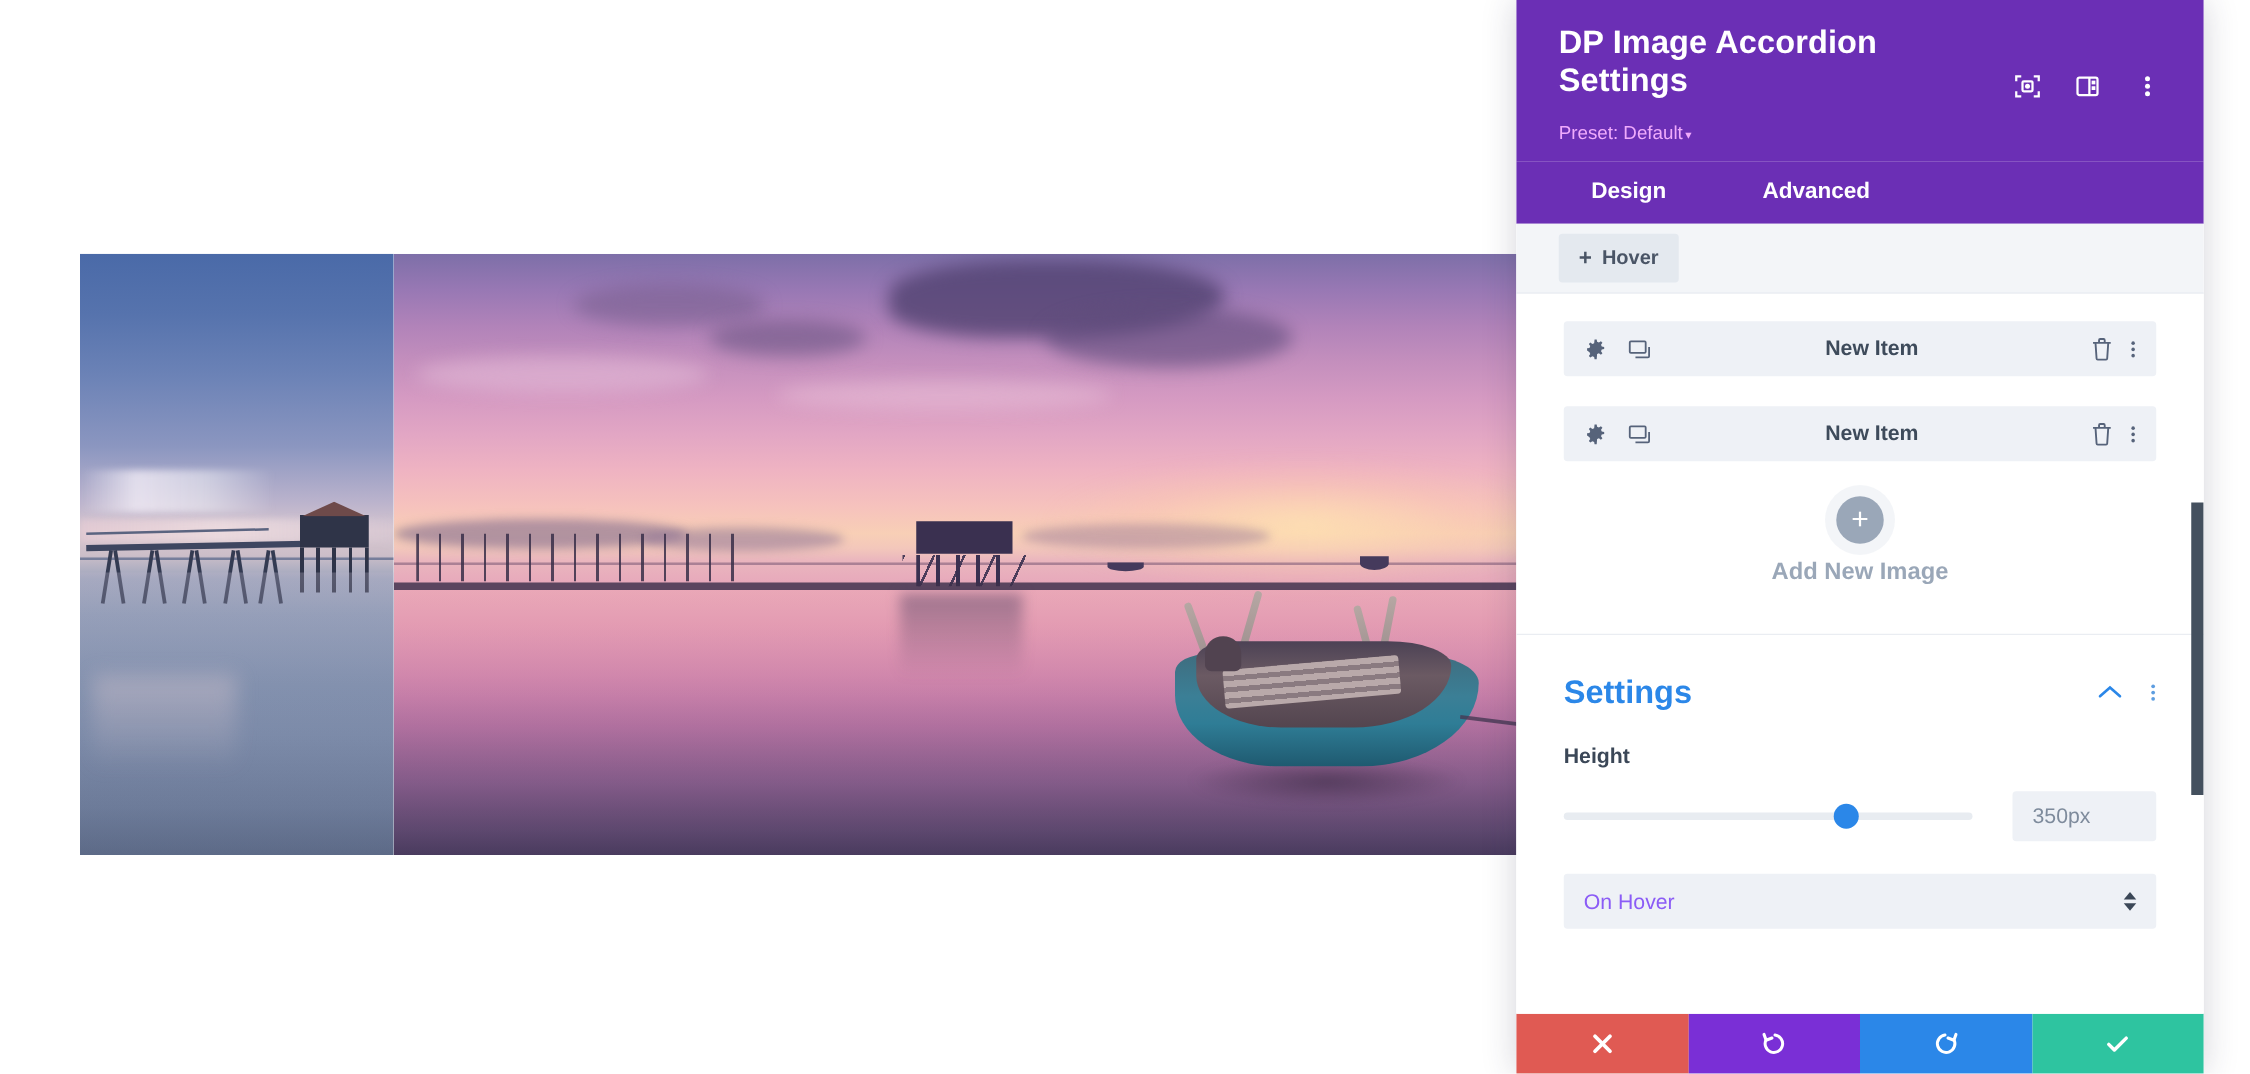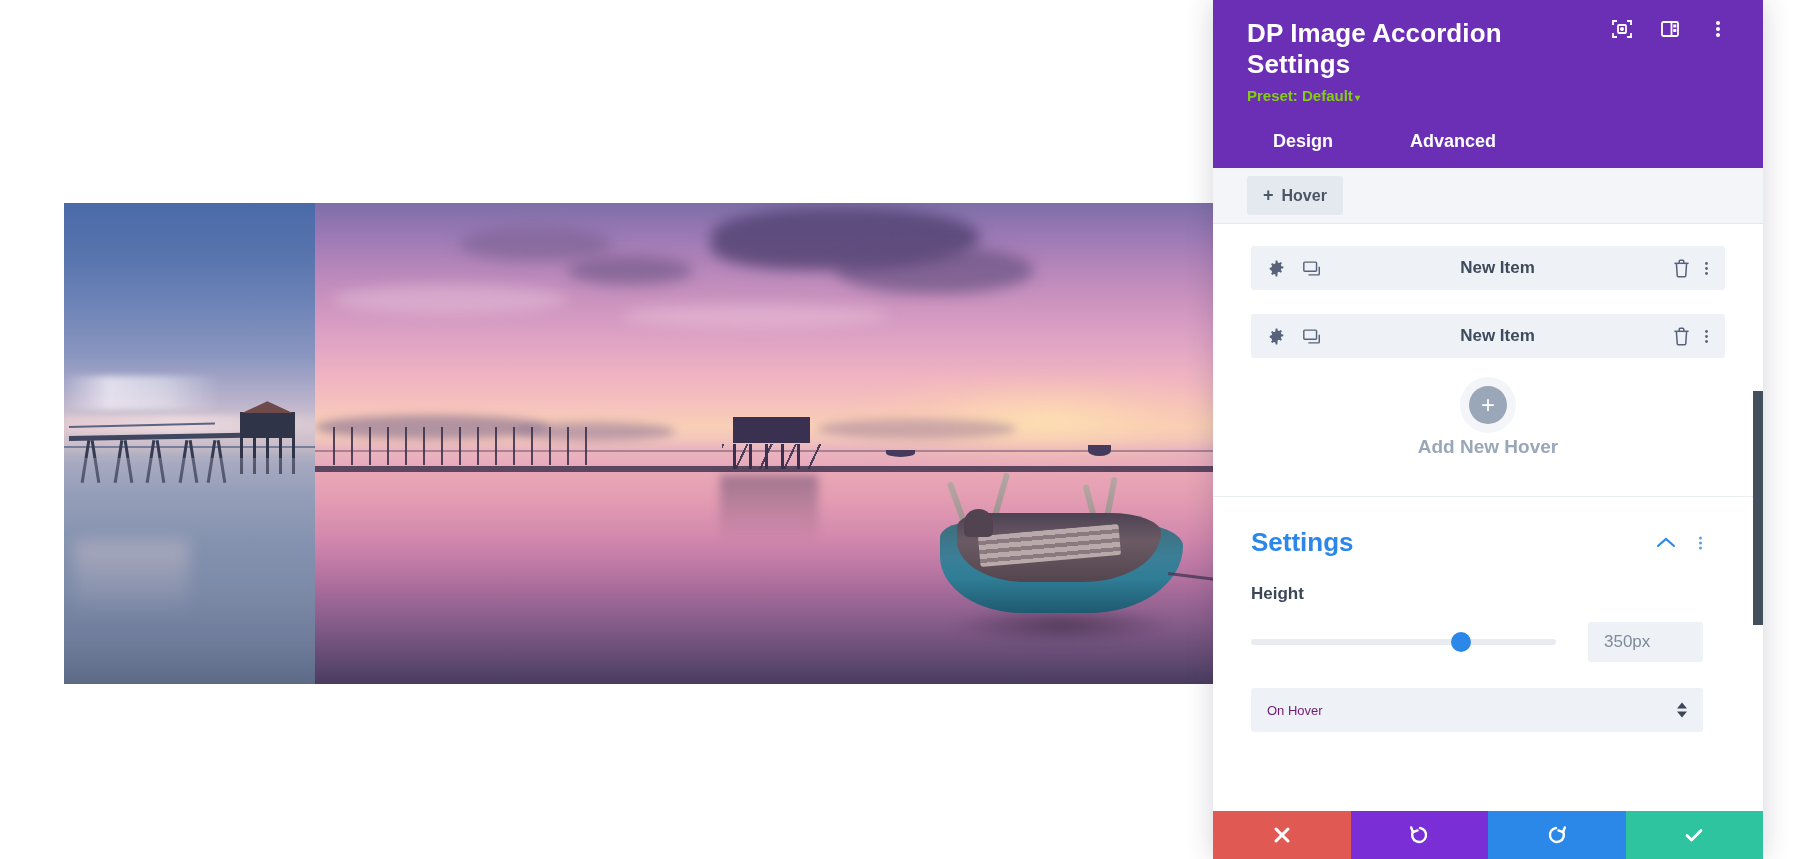--- a/index.html
+++ b/index.html
@@ -132,26 +132,26 @@
     position: absolute;
     left: 1213px; top: 0px;
     width: 550px; height: 859px;
     background: #ffffff;
     box-shadow: 0 0 26px rgba(40,40,70,.20);
     display: flex; flex-direction: column;
     overflow: hidden;
   }
 
   .panel-header { background:#6b2fb5; padding: 18px 34px 14px 34px; position: relative; flex: 0 0 auto; }
-  .panel-title-row { display:flex; align-items: flex-start; }
+  .panel-title-row { display:flex; align-items: flex-end; }
   .panel-title { color:#fff; font-size: 26px; font-weight: bold; letter-spacing:.1px; line-height:1.2; flex:1 1 auto; }
   .hdr-icons { display:flex; align-items:center; gap: 26px; padding-left: 18px; }
   .hdr-ico { width:22px; height:22px; display:flex; align-items:center; justify-content:center; cursor:pointer; }
   .hdr-ico svg { display:block; }
-  .preset { margin-top: 7px; color: #84cc16; font-size: 15px; font-weight: bold; cursor:pointer; }
+  .preset { margin-top: 18px; color: #f0abfc; font-size: 15px; font-weight: normal; cursor:pointer; }
   .preset .caret { font-size: 10px; margin-left: 2px; }
 
   .tabs { display:flex; background:#6b2fb5; flex: 0 0 auto; }
   .tab { padding: 13px 0 16px 0; color:#fff; font-size: 18px; font-weight: bold;
          text-align:center; cursor:pointer; }
   .tab.t0 { width: 146px; }
   .tab.t1 { width: 140px; margin-left: 20px; }
   .tab.t2 { width: 160px; }
   .tab.active { background:#8a3ff0; }
 
@@ -174,38 +174,38 @@
   .item-label { flex:1 1 auto; text-align:center; font-size:17px; font-weight:bold; color:#3e4b5b; }
   .ico { display:flex; align-items:center; justify-content:center; cursor:pointer; }
 
   .add-zone { text-align:center; padding: 4px 0 30px 0; }
   .add-circle { width:38px; height:38px; border-radius:50%; background:#9aa7b8;
                 margin: 0 auto 12px auto; display:flex; align-items:center; justify-content:center;
                 color:#fff; font-size:24px; line-height:1; cursor:pointer;
                 box-shadow: 0 0 0 9px rgba(200,210,225,.22); }
   .add-label { color:#9aa7b8; font-size:19px; font-weight:bold; cursor:pointer; }
 
-  .section { padding: 30px 60px 0 38px; }
+  .section { padding: 30px 38px 0 38px; }
   .section-head { display:flex; align-items:center; margin-bottom: 26px; }
   .section-title { flex:1 1 auto; color:#2b87e8; font-size:26px; font-weight:bold; }
   .section-head .ico { margin-left: 22px; }
 
   .field { margin-bottom: 26px; }
   .field-label { font-size:17px; font-weight:bold; color:#3b4757; margin-bottom: 18px; }
   .slider-row { display:flex; align-items:center; gap: 32px; }
   .slider { position:relative; flex:1 1 auto; height:6px; background:#e8ecf1; border-radius:3px; cursor:pointer; }
   .slider-knob { position:absolute; top:50%; width:20px; height:20px; border-radius:50%;
                  background:#2b87e8; transform: translate(-50%,-50%); cursor:grab; }
   .num-input { width:115px; height:40px; background:#eef1f6; border-radius:3px; border:0;
                font-size:17px; color:#7e8b9c; padding: 0 16px;
                font-family:"Liberation Sans", sans-serif; outline:none; }
 
   .select-wrap { position:relative; }
   .select { width:100%; height:44px; background:#eef1f6; border:0; border-radius:3px;
-            font-size:13px; color:#701a75; padding: 0 36px 0 16px;
+            font-size:17px; color:#8b5cf6; padding: 0 36px 0 16px;
             font-family:"Liberation Sans", sans-serif; outline:none;
             -webkit-appearance:none; appearance:none; cursor:pointer; }
   .select-arrows { position:absolute; right:16px; top:50%; transform: translateY(-50%);
                    display:flex; flex-direction:column; gap:3px; pointer-events:none; }
   .select-arrows i { display:block; width:0; height:0; border-left:5px solid transparent;
                      border-right:5px solid transparent; }
   .select-arrows i.up { border-bottom:6px solid #3b4757; }
   .select-arrows i.dn { border-top:6px solid #3b4757; }
 
   .panel-scrollbar { position:absolute; right:0px; top:167px; width:10px; height:234px;
@@ -407,21 +407,21 @@
                 <circle cx="3" cy="4" r="1.7" fill="#56637a"></circle>
                 <circle cx="3" cy="10" r="1.7" fill="#56637a"></circle>
                 <circle cx="3" cy="16" r="1.7" fill="#56637a"></circle>
               </svg>
             </span>
           </div>
         </div>
 
         <div class="add-zone">
           <div class="add-circle">+</div>
-          <div class="add-label">Add New Hover</div>
+          <div class="add-label">Add New Image</div>
         </div>
 
       </div>
 
       <div class="section">
         <div class="section-head">
           <div class="section-title">Settings</div>
           <span class="ico">
             <svg width="20" height="13" viewBox="0 0 20 13" fill="none" stroke="#2b87e8" stroke-width="2.1" stroke-linecap="round">
               <path d="M2 10L10 3l8 7"></path>

